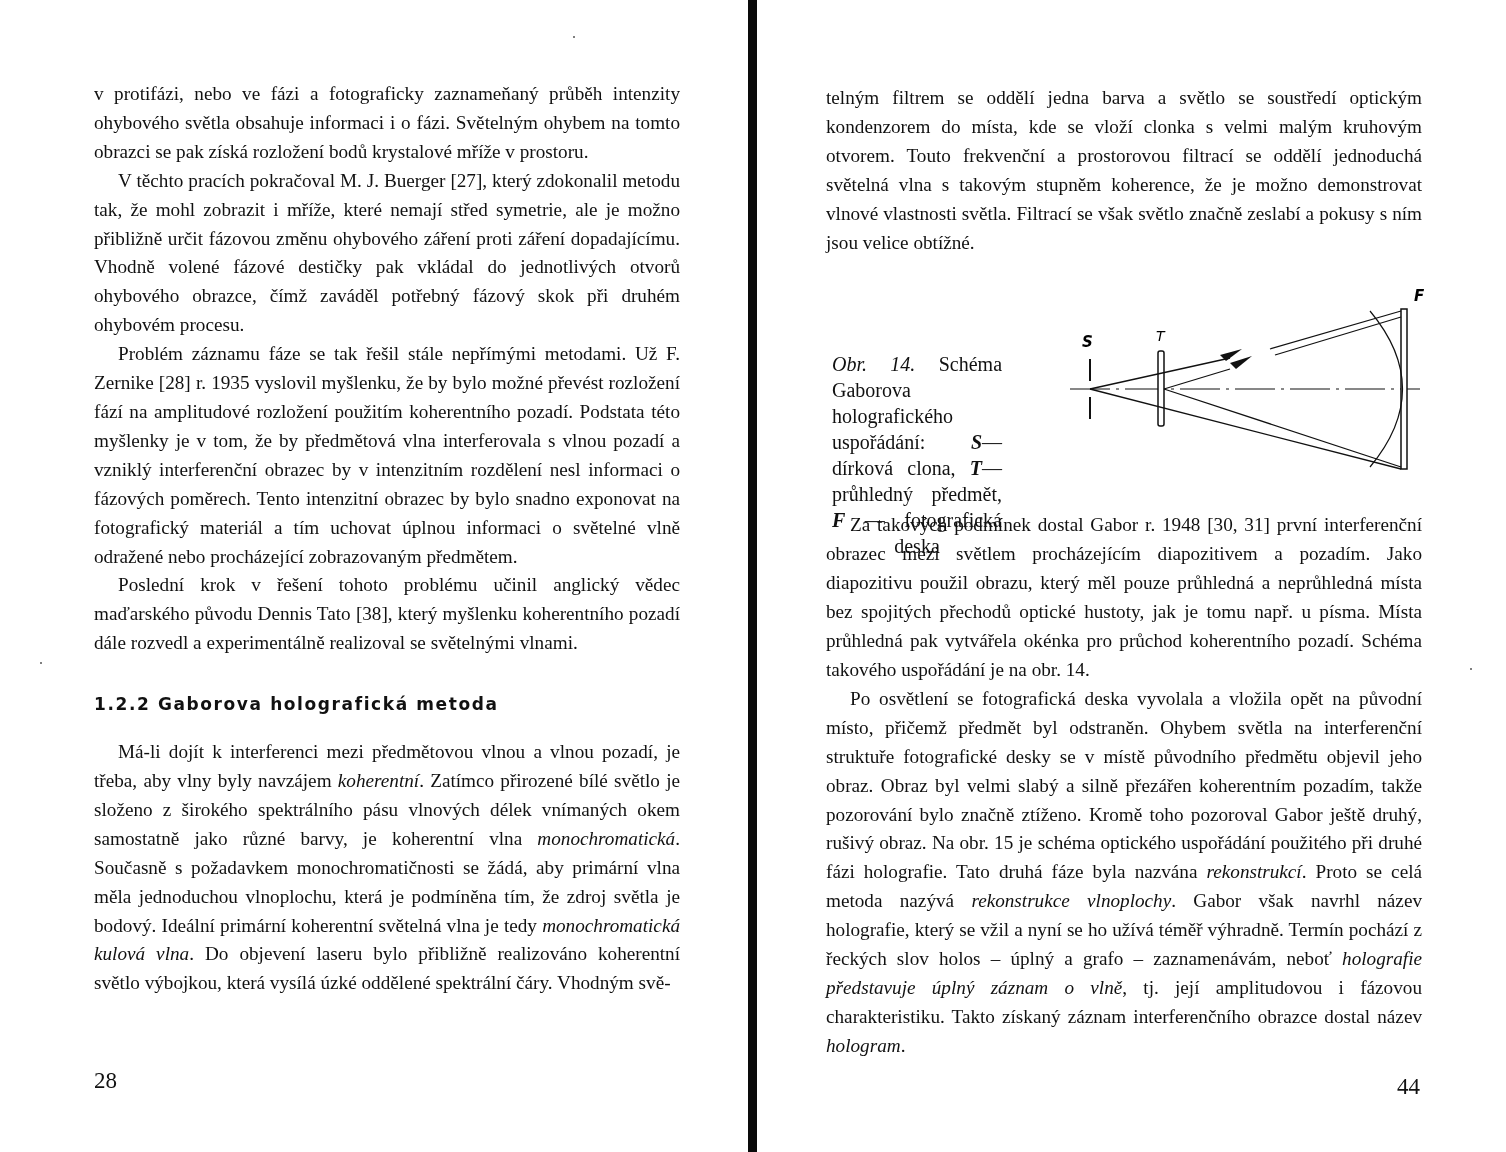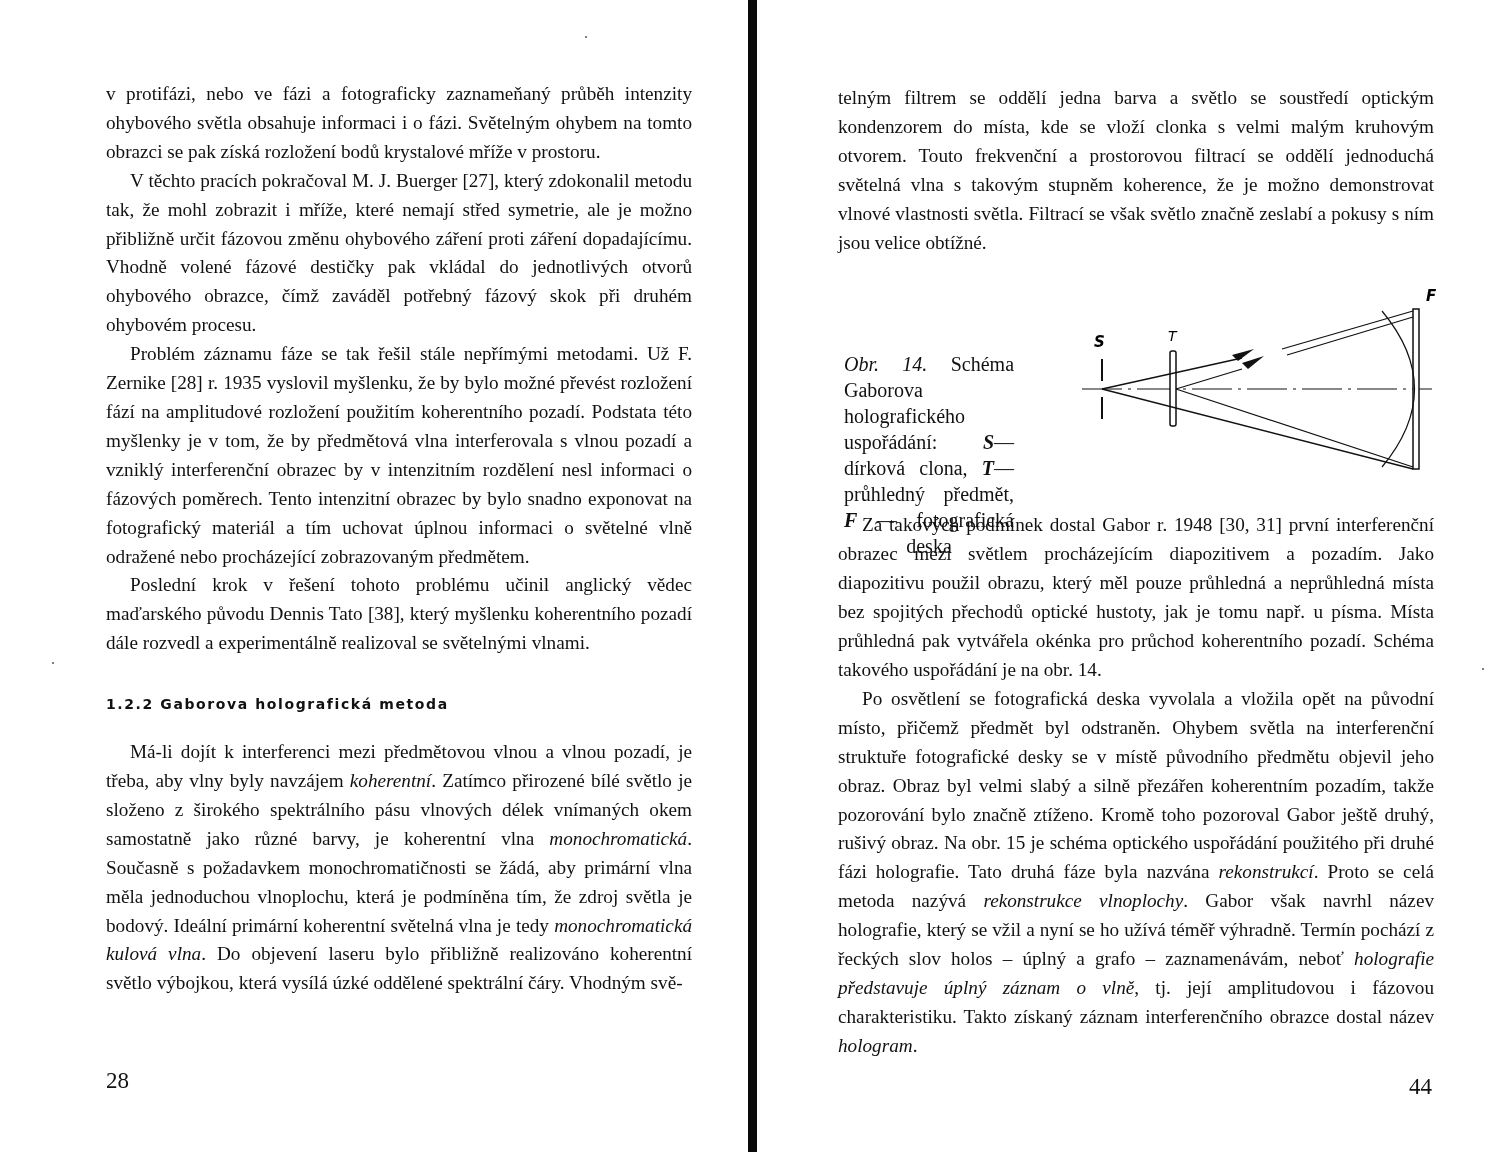--- a/index.html
+++ b/index.html
@@ -1,29 +1,29 @@
 <!DOCTYPE html>
 <html><head>
 <meta charset="utf-8">
 <style>
   html, body { margin:0; padding:0; background:#ffffff; }
   body { width:1506px; height:1152px; position:relative; overflow:hidden;
          font-family:"Liberation Serif", "DejaVu Serif", serif; color:#111; }
   .spine { position:absolute; left:748px; top:0; width:9px; height:1152px; background:#0a0a0a; }
-  .page { position:absolute; top:0; height:1152px;margin-left:12px; }
+  .page { position:absolute; top:0; height:1152px; }
   .page-left { left:0; width:748px; }
   .page-right { left:757px; width:749px; }
   .col { position:absolute; font-size:19.2px; line-height:28.9px; text-align:justify; }
   .page-left .col { left:94px; width:586px; top:80px; }
   .page-right .col { left:69px; width:596px; top:84px; }
   .para { margin:0; text-indent:0; }
   .para.indent { text-indent:24px; }
   .u { text-decoration-thickness:1.3px; text-underline-offset:4px; }
   .i { font-style:italic; }
-  h2.sec { font-family:"DejaVu Sans", "Liberation Sans", sans-serif; font-weight:bold; font-size:14px;
+  h2.sec { font-family:"DejaVu Sans", "Liberation Sans", sans-serif; font-weight:bold; font-size:17px;
            letter-spacing:1.6px; margin:34px 0 22px 0; line-height:24px; text-align:left; }
   .pagenum { position:absolute; font-size:23px; }
   .page-left .pagenum { left:94px; top:1068px; }
   .page-right .pagenum { left:640px; top:1074px; }
   .figure { position:relative; height:200px; margin:32px 0 22px 0; }
   .caption { position:absolute; left:6px; top:62px; width:170px; font-size:20px; line-height:26px;
              text-align:justify; text-align-last:center; }
   .diagram { position:absolute; left:244px; top:0px; width:360px; height:200px; }
   .dot { position:absolute; width:2px; height:2px; background:#555; border-radius:1px; }
 </style>

